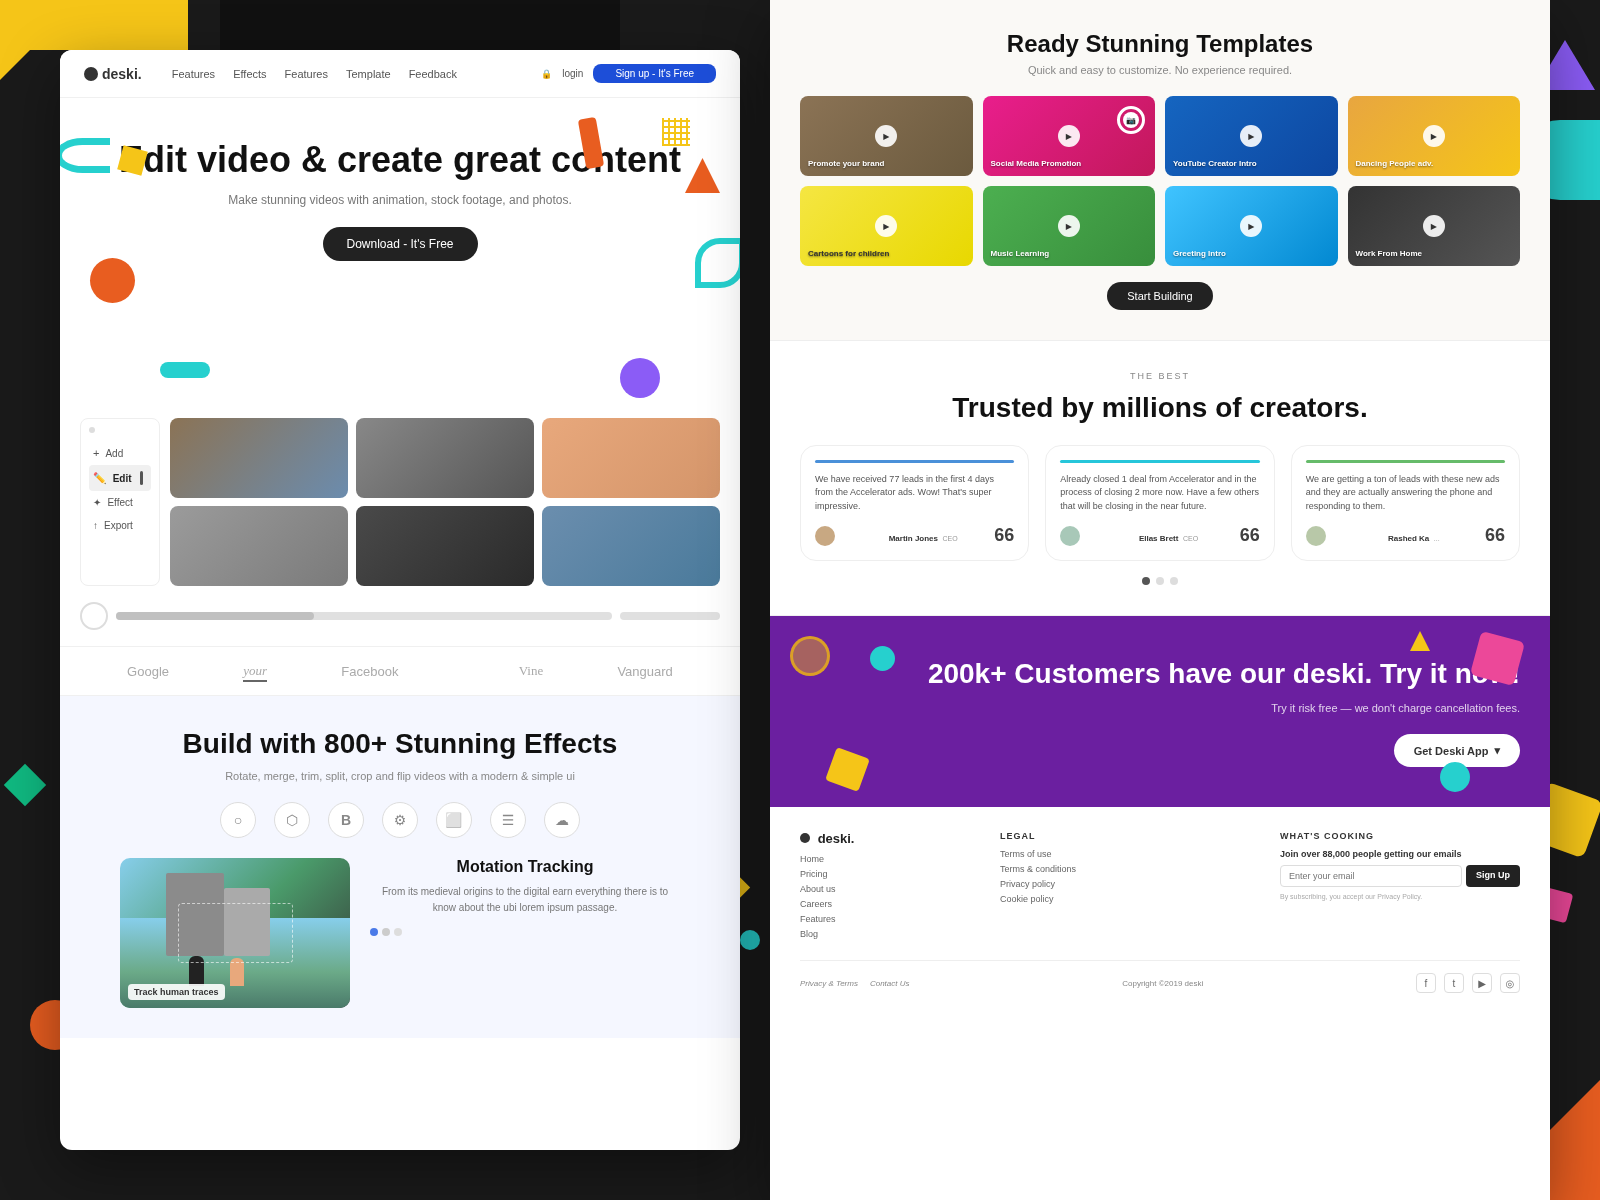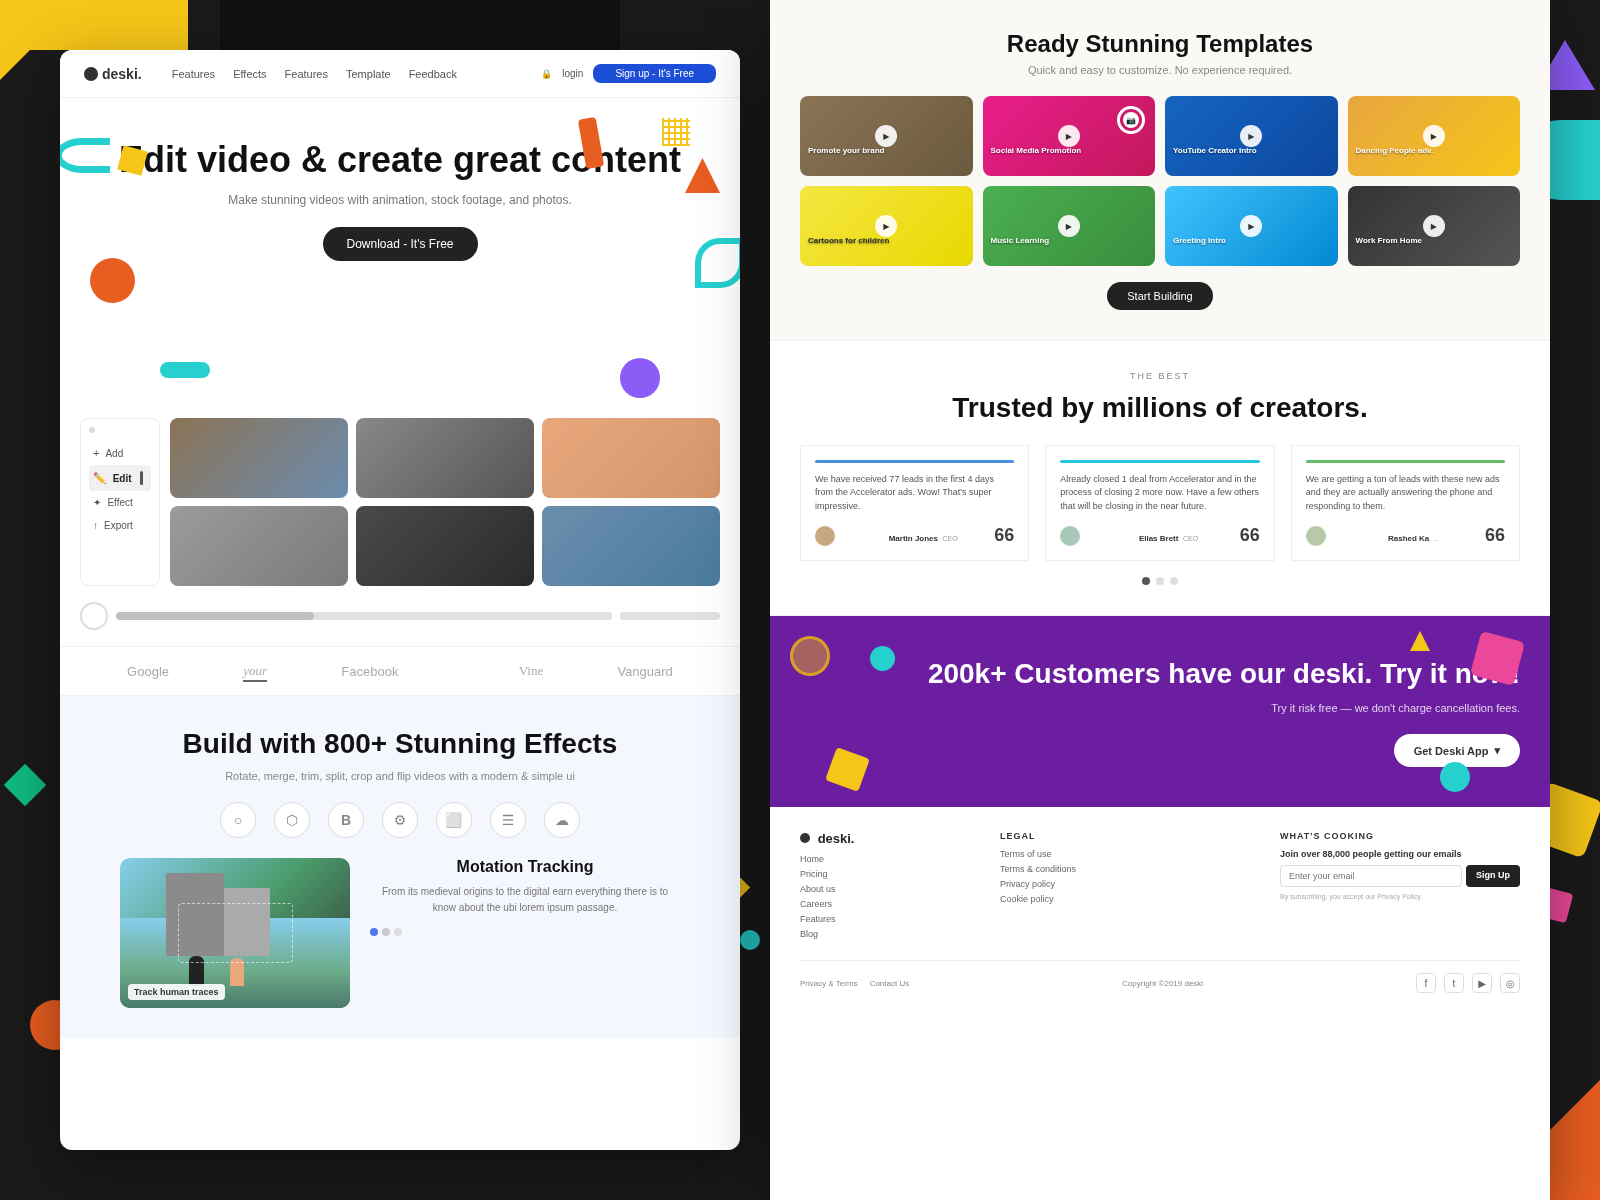--- a/index.html
+++ b/index.html
@@ -382,21 +382,21 @@
       background: rgba(255,255,255,0.9);
       border-radius: 50%;
       display: flex;
       align-items: center;
       justify-content: center;
       font-size: 8px;
       color: #333;
     }
     .tc-label {
       position: absolute;
-      bottom: 21px;
+      bottom: 8px;
       left: 8px;
       font-size: 8px;
       color: #fff;
       font-weight: 600;
       text-shadow: 0 1px 2px rgba(0,0,0,0.5);
     }
     .templates-btn {
       display: block;
       margin: 0 auto;
       background: #222;
@@ -430,21 +430,21 @@
       margin-bottom: 20px;
     }
     .testimonials-grid {
       display: grid;
       grid-template-columns: 1fr 1fr 1fr;
       gap: 16px;
       margin-bottom: 16px;
     }
     .testimonial-card {
       border: 1px solid #eee;
-      border-radius: 0;
+      border-radius: 16px;
       padding: 14px;
       text-align: left;
     }
     .test-top-bar {
       height: 3px;
       border-radius: 2px;
       margin-bottom: 10px;
     }
     .test-bar-blue { background: #4A90D9; }
     .test-bar-teal { background: #26C6DA; }
@@ -595,20 +595,21 @@
     .footer-bottom {
       display: flex;
       align-items: center;
       justify-content: space-between;
       border-top: 1px solid #eee;
       padding-top: 12px;
     }
     .footer-bottom-left {
       display: flex;
       gap: 12px;
+      font-style: italic;
     }
     .footer-bottom-link {
       font-size: 8px;
       color: #888;
     }
     .footer-bottom-copy {
       font-size: 8px;
       color: #888;
     }
     .footer-social {

